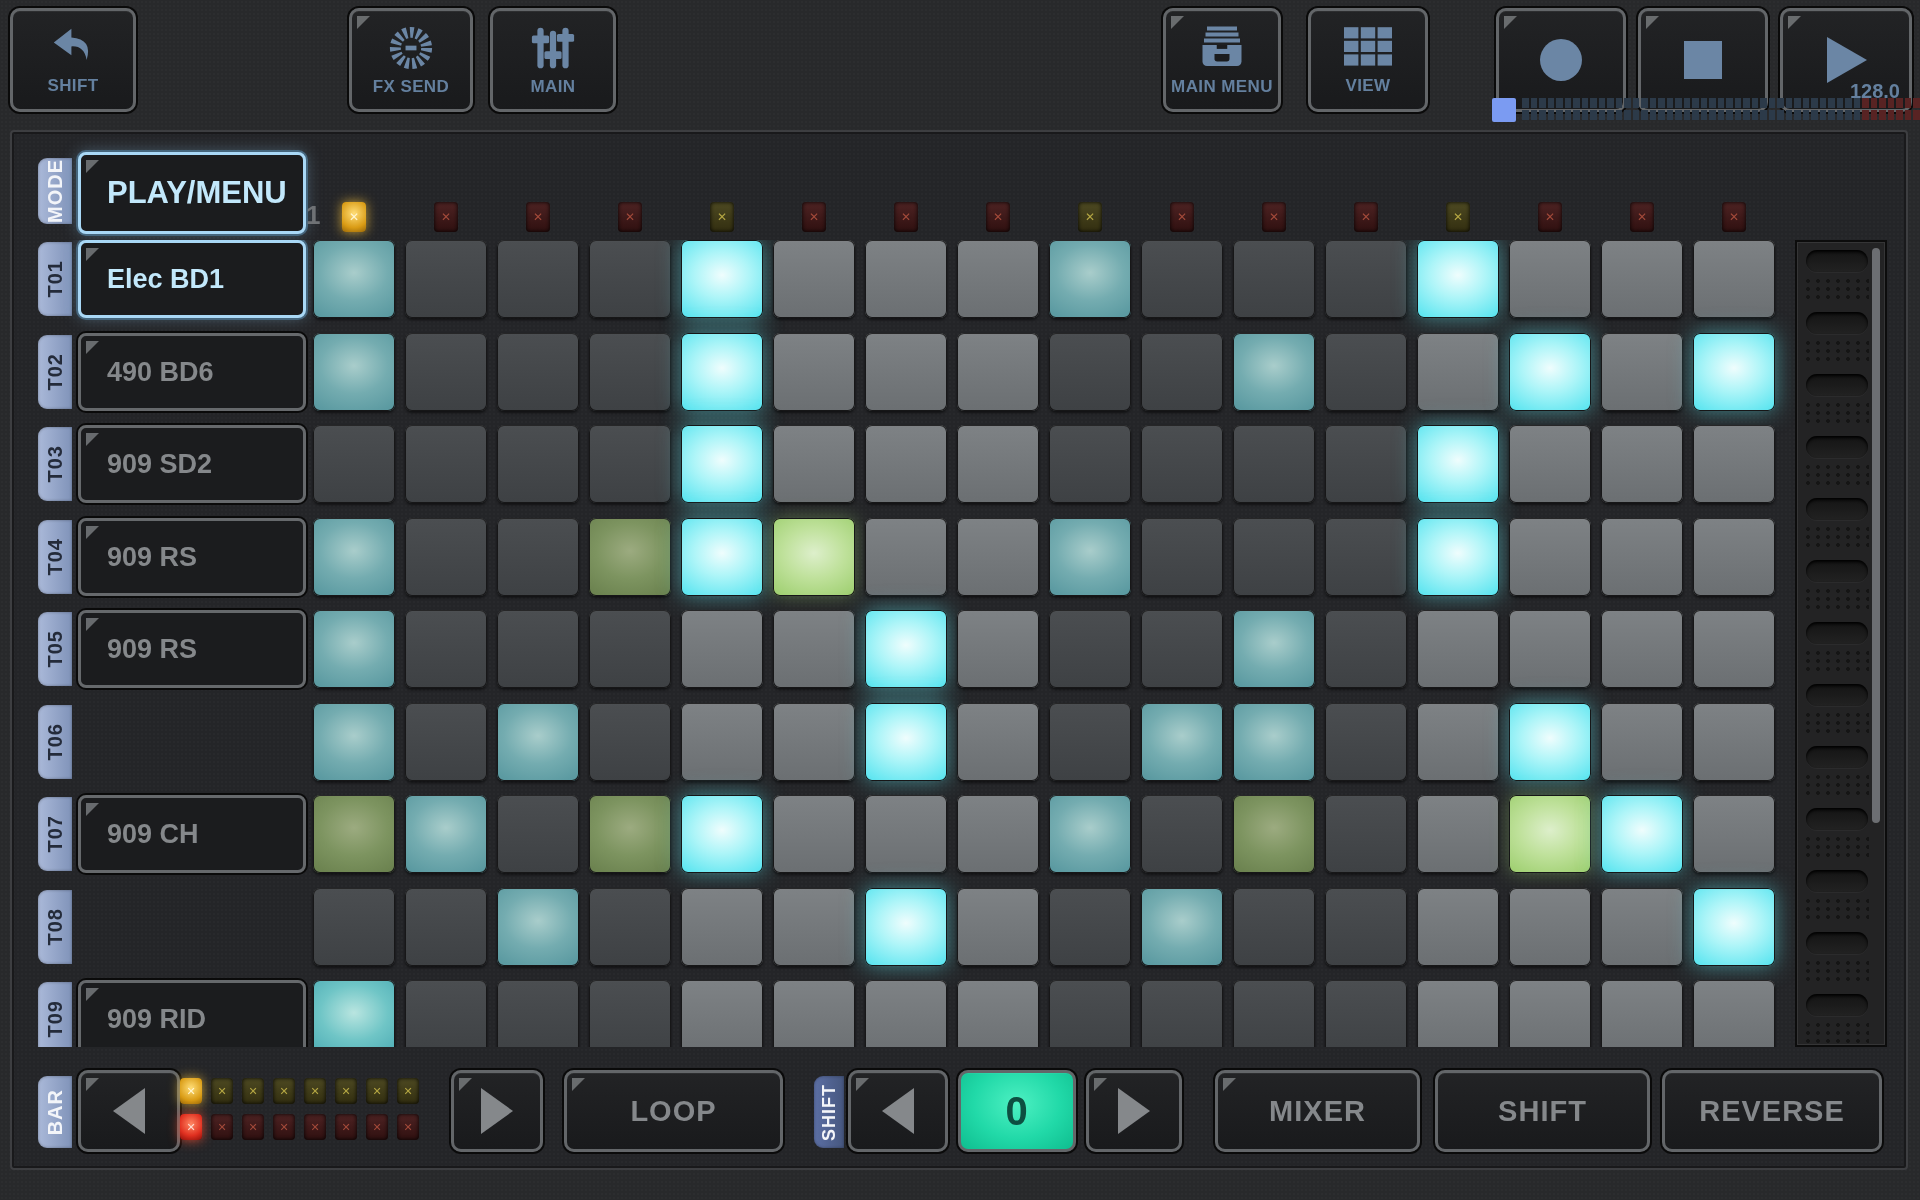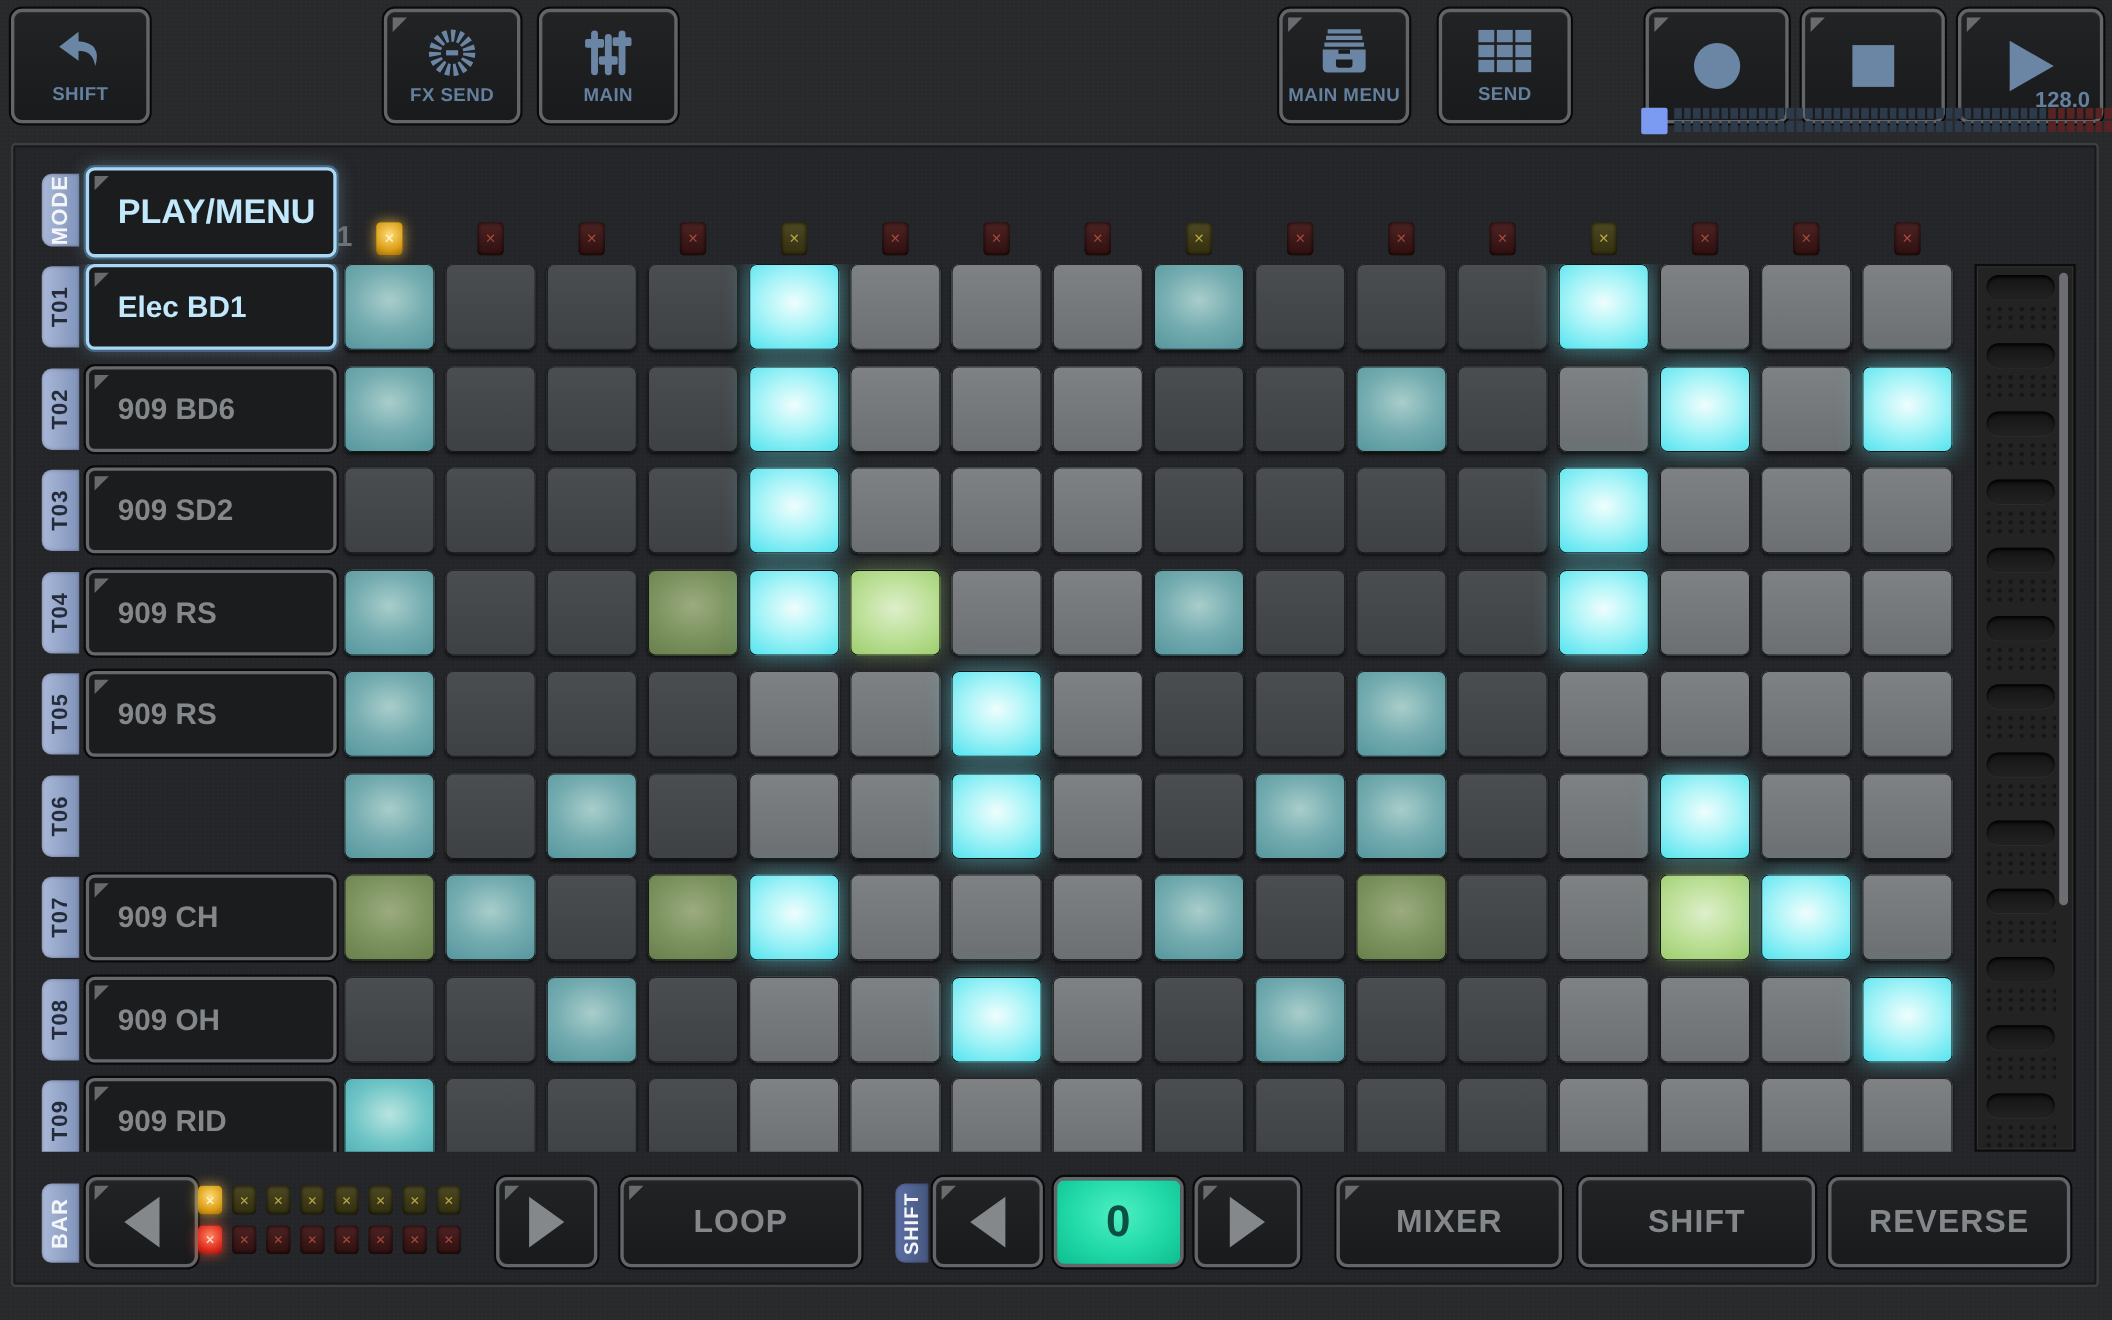--- a/index.html
+++ b/index.html
@@ -136,21 +136,21 @@
           <rect x="12.5" y="2" width="9" height="7"></rect>
           <rect x="23" y="2" width="9" height="7"></rect>
         <rect x="2" y="10.5" width="9" height="7"></rect>
           <rect x="12.5" y="10.5" width="9" height="7"></rect>
           <rect x="23" y="10.5" width="9" height="7"></rect>
         <rect x="2" y="19" width="9" height="7"></rect>
           <rect x="12.5" y="19" width="9" height="7"></rect>
           <rect x="23" y="19" width="9" height="7"></rect>
       </g>
     </svg>
-    <span class="lbl">SEND</span>
+    <span class="lbl">VIEW</span>
   </div>
 
   <div class="btn tbtn transport" style="left:1496px;width:130px;">
     <span class="tri"></span>
     <svg width="48" height="48" viewBox="0 0 48 48">
         <circle cx="24" cy="24" r="21" fill="#6b86a5"></circle>
       </svg>
   </div>
 
   <div class="btn tbtn transport" style="left:1638px;width:130px;">
@@ -321,21 +321,21 @@
         <div class="cell lite" style="left: 1509px;"></div>
         <div class="cell lite" style="left: 1601px;"></div>
         <div class="cell lite" style="left: 1693px;"></div>
       </div>
       <div class="trow" style="top: 93px;">
         <div class="vtab dark ttab">
           <span class="vtxt">T02</span>
         </div>
         <div class="namebtn" style="top: 0px;">
           <span class="tri"></span>
-          <span class="ntx">909 BD6</span>
+          <span class="ntx">490 BD6</span>
         </div>
         <div class="cell n-teal" style="left: 313px;"></div>
         <div class="cell" style="left: 405px;"></div>
         <div class="cell" style="left: 497px;"></div>
         <div class="cell" style="left: 589px;"></div>
         <div class="cell lite n-cyan" style="left: 681px;"></div>
         <div class="cell lite" style="left: 773px;"></div>
         <div class="cell lite" style="left: 865px;"></div>
         <div class="cell lite" style="left: 957px;"></div>
         <div class="cell" style="left: 1049px;"></div>
@@ -464,24 +464,20 @@
         <div class="cell n-green" style="left: 1233px;"></div>
         <div class="cell" style="left: 1325px;"></div>
         <div class="cell lite" style="left: 1417px;"></div>
         <div class="cell lite n-lime" style="left: 1509px;"></div>
         <div class="cell lite n-cyan" style="left: 1601px;"></div>
         <div class="cell lite" style="left: 1693px;"></div>
       </div>
       <div class="trow" style="top: 648px;">
         <div class="vtab dark ttab">
           <span class="vtxt">T08</span>
-        </div>
-        <div class="namebtn" style="top: 0px;">
-          <span class="tri"></span>
-          <span class="ntx">909 OH</span>
         </div>
         <div class="cell" style="left: 313px;"></div>
         <div class="cell" style="left: 405px;"></div>
         <div class="cell n-teal" style="left: 497px;"></div>
         <div class="cell" style="left: 589px;"></div>
         <div class="cell lite" style="left: 681px;"></div>
         <div class="cell lite" style="left: 773px;"></div>
         <div class="cell lite n-cyan" style="left: 865px;"></div>
         <div class="cell lite" style="left: 957px;"></div>
         <div class="cell" style="left: 1049px;"></div>

